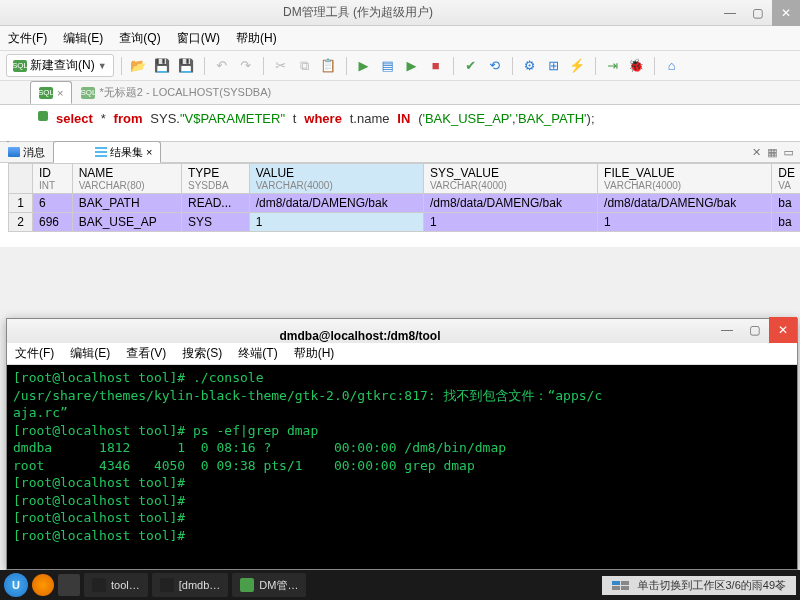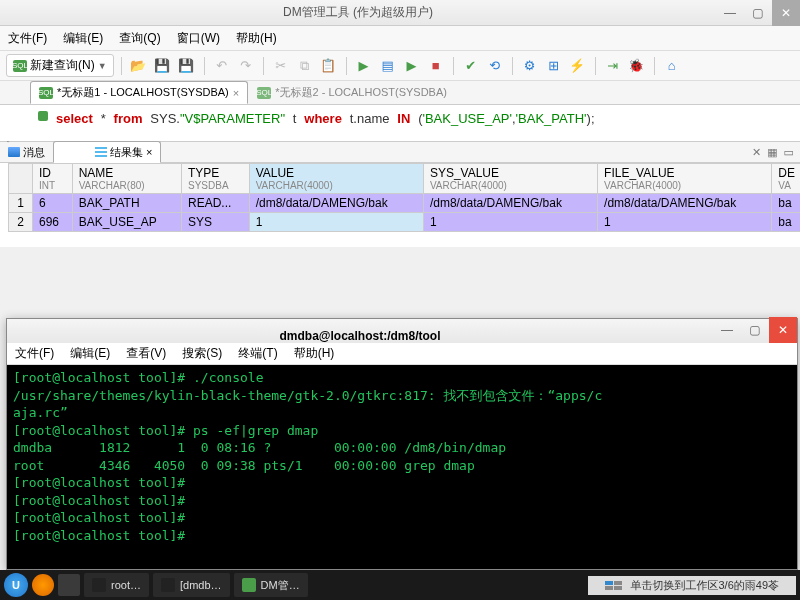--- a/index.html
+++ b/index.html
@@ -54,21 +54,21 @@
 .term-title .t { flex:1; text-align:center; font-size:12px; font-weight:bold; }
 .term-title .winbtn.close { background:#e74c3c; color:#fff; }
 .term-menu { height:22px; display:flex; align-items:center; gap:16px; padding:0 8px; font-size:12px; border-bottom:1px solid #ddd; }
 .term-body { flex:1; background:#000; color:#22c55e; font-family:Consolas,monospace; font-size:13px; padding:4px 6px; line-height:1.35; overflow:hidden; white-space:pre; }
 .taskbar { position:absolute; bottom:0; left:0; right:0; height:30px; background:#1a1a1a; display:flex; align-items:center; padding:0 4px; gap:4px; }
 .taskbtn { height:24px; padding:0 8px; display:flex; align-items:center; gap:5px; font-size:11px; color:#ddd; background:#2a2a2a; border-radius:2px; }
 .taskbtn .ticon2 { width:14px; height:14px; border-radius:2px; }
 .startbtn { width:24px; height:24px; border-radius:50%; background:radial-gradient(#4ae,#27c); display:flex; align-items:center; justify-content:center; color:#fff; font-size:11px; font-weight:bold; }
 .ffx { width:22px; height:22px; border-radius:50%; background:radial-gradient(#f90,#d60); }
 .files { width:22px; height:22px; background:#3a3a3a; border-radius:2px; }
-.tray { margin-left:auto; display:flex; align-items:center; gap:6px; font-size:11px; color:#333; background:#ddd; padding:2px 17px; }
+.tray { margin-left:auto; display:flex; align-items:center; gap:6px; font-size:11px; color:#333; background:#ddd; padding:2px 10px; }
 .colorsq { display:flex; flex-direction:column; gap:1px; margin-right:2px; }
 .colorsq div { display:flex; gap:1px; }
 .colorsq span { width:8px; height:4px; display:block; }
 </style>
 </head>
 <body>
 
 <div class="titlebar">
   <div class="title">DM管理工具 (作为超级用户)</div>
   <div class="winbtns">
@@ -123,21 +123,20 @@
 </div>
 
 <div class="editor-area">
   <div class="sideicons">
     <div>▤</div>
     <div>◇</div>
   </div>
   <div class="tabs">
     <div class="tab active">
       <span class="sqlicon">SQL</span>
-      <span>*无标题1 - LOCALHOST(SYSDBA)</span>
       <span class="x">×</span>
     </div>
     <div class="tab">
       <span class="sqlicon" style="opacity:.7">SQL</span>
       <span style="color:#888">*无标题2 - LOCALHOST(SYSDBA)</span>
     </div>
   </div>
   <div class="sqlpane">
     <div class="lno-col">
       <div style="width:10px;height:10px;background:#4a9e4a;border-radius:2px;margin-left:4px"></div>
@@ -250,21 +249,21 @@
 [root@localhost tool]#
 [root@localhost tool]#</div>
 </div>
 
 <div class="taskbar">
   <div class="startbtn">U</div>
   <div class="ffx"></div>
   <div class="files"></div>
   <div class="taskbtn">
       <span class="ticon2" style="background:#222"></span>
-      <span>root…</span>
+      <span>tool…</span>
     </div>
   <div class="taskbtn">
       <span class="ticon2" style="background:#222"></span>
       <span>[dmdb…</span>
     </div>
   <div class="taskbtn">
       <span class="ticon2" style="background:#4a9e4a"></span>
       <span>DM管…</span>
     </div>
   <div class="tray">

